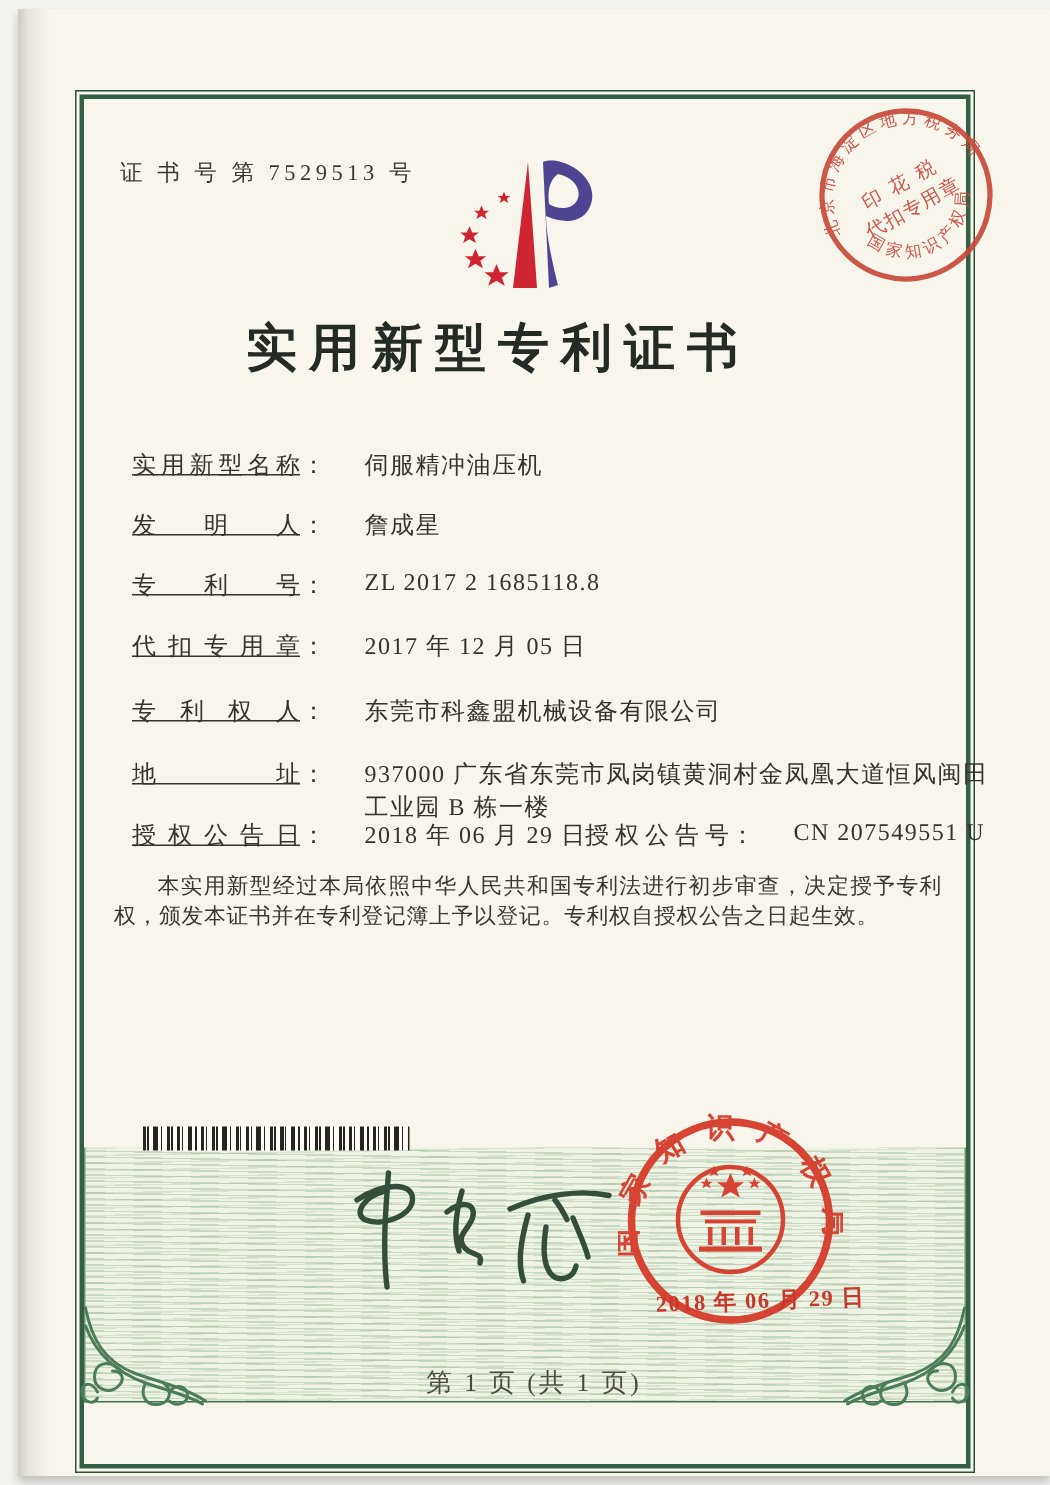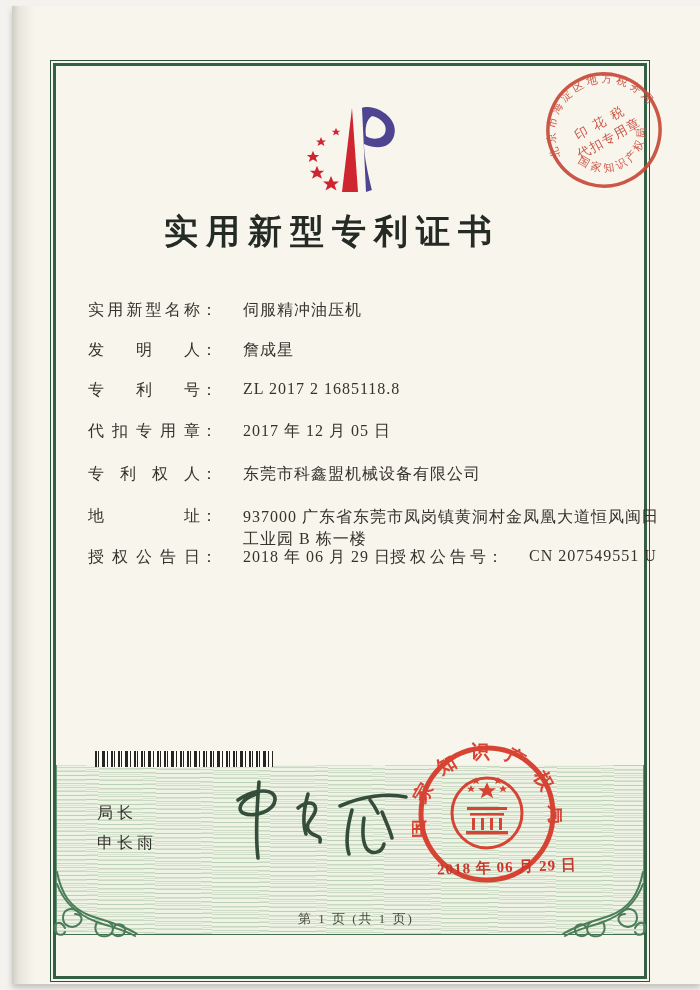--- a/index.html
+++ b/index.html
@@ -16,21 +16,21 @@
     border:1px solid #2b5138; padding:2px;
   }
   .frame-inner { width:100%; height:100%; border:3px solid #336044; }
   .certno { position:absolute; left:68px; top:100px; font-size:15px; letter-spacing:3px; color:#3b3833; }
   .title { position:absolute; left:0; top:203px; width:640px; text-align:center;
            font-size:34px; font-weight:600; letter-spacing:8px; color:#232b24; }
   .logo { position:absolute; left:268px; top:94px; }
 
   .fields { position:absolute; left:76px; top:0; width:560px; color:#36332d; font-size:16px; }
   .frow { position:absolute; left:0; white-space:nowrap; }
-  .lab { display:inline-block; width:112px; text-align:justify; text-align-last:justify; vertical-align:top; }
+  .lab { display:inline-block; width:112px; text-align:justify; text-align-last:justify; vertical-align:top;text-decoration:underline; }
   .colon { display:inline-block; margin:0 2px 0 1px; }
   .val { display:inline-block; vertical-align:top; letter-spacing:1px;margin-left:20px; }
   .val-wrap { white-space:normal; width:432px; line-height:22px; }
   .pair2 { position:absolute; left:302px; top:0; white-space:nowrap; }
   .lab2 { display:inline-block; width:96px; text-align:justify; text-align-last:justify; }
 
   .paras { position:absolute; left:64px; top:575px; width:552px; font-size:14.5px; line-height:20px;
            color:#3a372f; text-align:justify; }
   .paras p { text-indent:2em; letter-spacing:.5px; }
 
@@ -49,36 +49,37 @@
   .flourish.right { right:-6px; transform:scaleX(-1); }
 
   .director { position:absolute; left:85px; top:797px; font-size:16px; color:#33312c; letter-spacing:4px; z-index:4; }
   .director div { margin-bottom:9px; }
   .sig { position:absolute; left:200px; top:772px; z-index:4; }
 
   .seal { position:absolute; left:400px; top:733px; z-index:4; opacity:.95; }
   .seal-date { position:absolute; left:420px; top:852px; width:150px; text-align:center; z-index:5;
     color:#c8372a; font-size:15px; letter-spacing:1px; transform:rotate(-2deg); font-weight:600; }
 
-  .footer { position:absolute; left:0; top:904px; width:688px; text-align:center; font-size:13px;
+  .footer { position:absolute; left:0; top:904px; width:688px; text-align:center; font-size:17px;
     color:#4c4a42; letter-spacing:2px; z-index:4; }
 
   .taxstamp { position:absolute; left:530px; top:62px; transform:rotate(-29deg); opacity:.92; }
 
   svg text { font-family:"Liberation Serif","DejaVu Serif",serif; }
 </style>
 </head>
 <body>
 
 <div class="scan">
   <div class="paper">
     <div class="frame">
       <div class="frame-inner"></div>
     </div>
 
+    <div class="certno">证 书 号 第 7529513 号</div>
 
     <svg class="logo" width="130" height="104" viewBox="0 0 130 104">
       <g fill="#cf2531">
         <path transform="translate(56,32) scale(0.42)" d="M0,-10 L2.9,-3.1 10,-3.1 4.5,1.2 6.9,8.1 0,4 -6.9,8.1 -4.5,1.2 -10,-3.1 -2.9,-3.1 Z"></path>
         <path transform="translate(41,42) scale(0.5)" d="M0,-10 L2.9,-3.1 10,-3.1 4.5,1.2 6.9,8.1 0,4 -6.9,8.1 -4.5,1.2 -10,-3.1 -2.9,-3.1 Z"></path>
         <path transform="translate(33,57) scale(0.62)" d="M0,-10 L2.9,-3.1 10,-3.1 4.5,1.2 6.9,8.1 0,4 -6.9,8.1 -4.5,1.2 -10,-3.1 -2.9,-3.1 Z"></path>
         <path transform="translate(37,73) scale(0.72)" d="M0,-10 L2.9,-3.1 10,-3.1 4.5,1.2 6.9,8.1 0,4 -6.9,8.1 -4.5,1.2 -10,-3.1 -2.9,-3.1 Z"></path>
         <path transform="translate(51,84) scale(0.8)" d="M0,-10 L2.9,-3.1 10,-3.1 4.5,1.2 6.9,8.1 0,4 -6.9,8.1 -4.5,1.2 -10,-3.1 -2.9,-3.1 Z"></path>
       </g>
       <path fill="#cf2531" d="M72,8 L62,92 L78,92 Z"></path>
@@ -133,20 +134,21 @@
         <span class="lab">授权公告日</span><span class="colon">：</span>
         <span class="val">2018 年 06 月 29 日</span>
         <span class="pair2">
           <span class="lab2">授权公告号</span><span class="colon">：</span>
           <span class="val">CN 207549551 U</span>
         </span>
       </div>
     </div>
 
     <div class="paras">
+      <p>本实用新型经过本局依照中华人民共和国专利法进行初步审查，决定授予专利权，颁发本证书并在专利登记簿上予以登记。专利权自授权公告之日起生效。</p>
     </div>
 
     <div class="barcode"></div>
 
     <div class="panel">
       <svg class="flourish left" width="88" height="72" viewBox="0 0 88 72">
         <g fill="none" stroke="#4c7d59" stroke-width="2" stroke-linecap="round">
           <path d="M6,2 C10,22 18,38 40,46 C58,52 74,56 86,64"></path>
           <path d="M6,14 C12,30 24,44 46,52 C60,57 74,60 84,66"></path>
           <path d="M30,44 C22,36 12,38 12,48 C12,56 22,60 28,54 C33,49 30,44 24,44"></path>
@@ -160,24 +162,20 @@
           <path d="M6,2 C10,22 18,38 40,46 C58,52 74,56 86,64"></path>
           <path d="M6,14 C12,30 24,44 46,52 C60,57 74,60 84,66"></path>
           <path d="M30,44 C22,36 12,38 12,48 C12,56 22,60 28,54 C33,49 30,44 24,44"></path>
           <path d="M46,52 C42,60 46,68 56,66 C63,64 64,56 58,52"></path>
           <path d="M14,58 C10,50 2,52 4,60 C6,66 12,66 14,62"></path>
           <path d="M62,58 C66,52 74,54 74,60 C74,66 66,68 62,64"></path>
         </g>
       </svg>
     </div>
 
-    <div class="director">
-      <div>局长</div>
-      <div>申长雨</div>
-    </div>
 
     <svg class="sig" width="200" height="90" viewBox="0 0 200 90">
       <g fill="none" stroke="#344e3b" stroke-width="3.6" stroke-linecap="round" stroke-linejoin="round">
         <path d="M26,22 C44,10 64,10 63,22 C62,33 42,40 31,35 C24,31 30,20 45,16"></path>
         <path d="M47,4 C45,28 43,56 46,80"></path>
         <path d="M96,16 C92,30 90,44 94,56 M86,30 C96,22 106,24 103,34 C100,42 92,46 97,53 C102,60 110,56 108,64"></path>
         <path d="M128,28 C150,18 176,15 194,19"></path>
         <path d="M140,32 C135,50 133,64 137,76"></path>
         <path d="M152,40 C150,54 150,64 155,71 C160,77 170,75 172,66"></path>
         <path d="M170,34 C174,44 178,52 180,60"></path>

